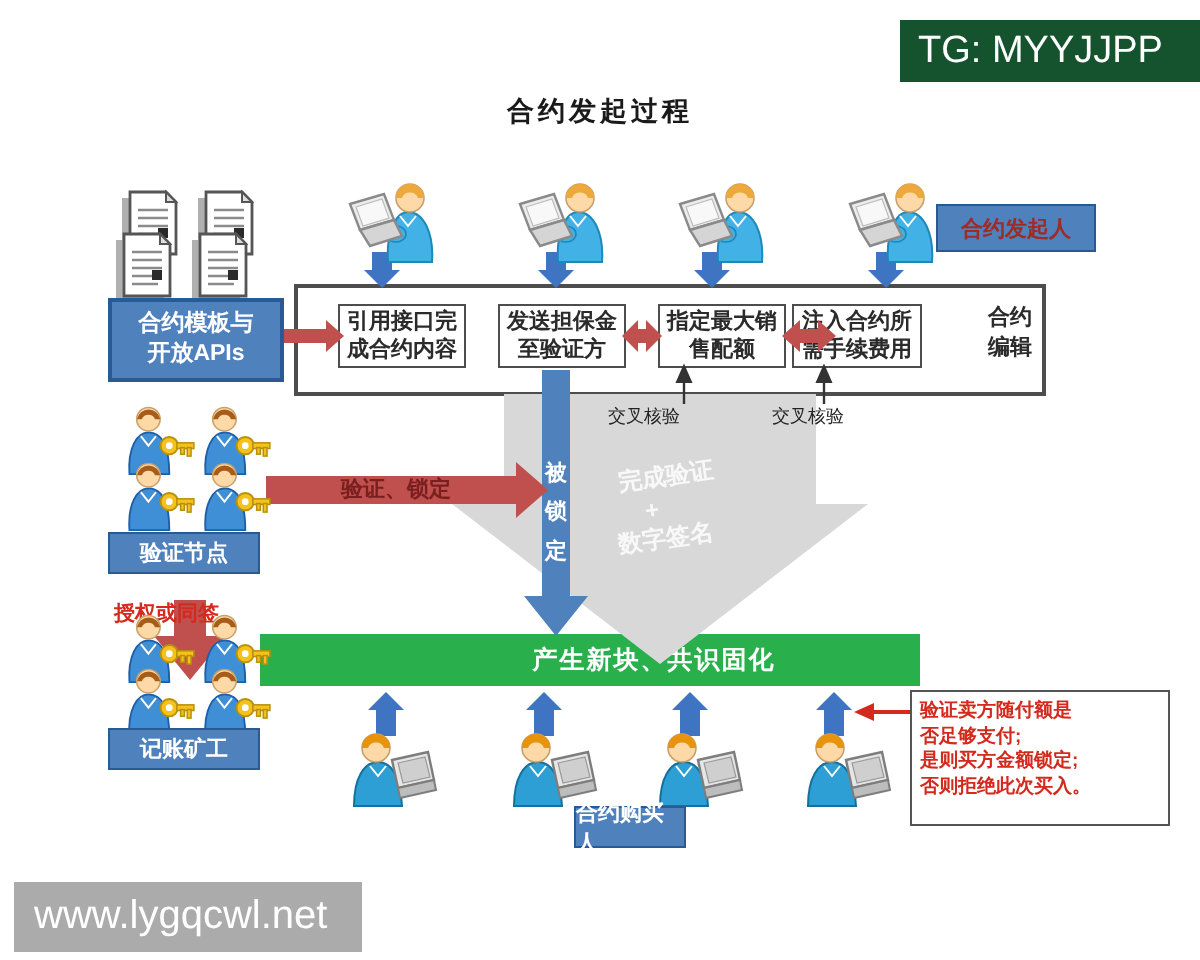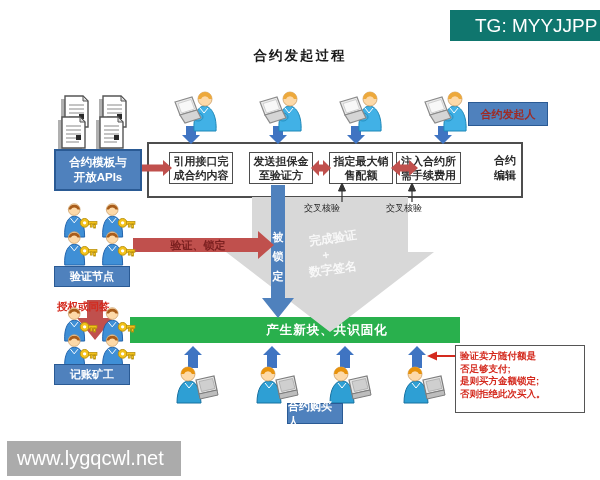--- a/index.html
+++ b/index.html
@@ -3,31 +3,31 @@
 <meta charset="utf-8">
 <style>
   html,body{margin:0;padding:0;background:#fff;}
   .stage{position:relative;width:600px;height:480px;background:#fff;overflow:hidden;
          font-family:"Liberation Sans","DejaVu Sans",sans-serif;}
   .abs{position:absolute;}
   .z1{z-index:1}.z2{z-index:2}.z3{z-index:3}.z4{z-index:4}
   .prewrap{white-space:pre-line;}
   .title{left:200px;top:47px;width:200px;text-align:center;font-size:13.5px;
          font-weight:bold;color:#1a1a1a;letter-spacing:2px;}
-  .wm-top{left:450px;top:10px;width:150px;height:31px;background:#0f766e;color:#fff;
-          font-size:19px;line-height:31px;padding-left:25px;box-sizing:border-box;}
+  .wm-top{left:450px;top:10px;width:150px;height:31px;background:#14532d;color:#fff;
+          font-size:19px;line-height:31px;padding-left:9px;box-sizing:border-box;}
   .wm-bottom{left:7px;top:441px;width:174px;height:35px;background:#ababab;color:#fff;
           font-size:20px;line-height:35px;padding-left:10px;box-sizing:border-box;}
   .container-box{left:147px;top:142px;width:376px;height:56px;border:2px solid #4d4d4d;
           box-sizing:border-box;background:#fff;}
   .step{top:152px;height:32px;border:1.5px solid #4d4d4d;background:#fff;display:flex;
         align-items:center;justify-content:center;text-align:center;font-size:11px;
         font-weight:bold;color:#2b2b2b;line-height:1.3;box-sizing:border-box;}
   .editor{left:486px;top:153px;width:38px;text-align:center;font-size:11px;font-weight:bold;
-          color:#2b2b2b;line-height:1.35;}
+          color:#2b2b2b;line-height:1.35;font-family:Liberation Mono, monospace;}
   .bluelabel{background:#4f81bd;border:1px solid #2a5a94;color:#fff;font-weight:bold;
           font-size:11px;display:flex;align-items:center;justify-content:center;
           box-sizing:border-box;}
   .greenbar{left:130px;top:317px;width:330px;height:26px;background:#29b04d;color:#fff;
           font-weight:bold;font-size:12.5px;display:flex;align-items:center;
           justify-content:center;padding-left:64px;box-sizing:border-box;letter-spacing:1px;}
   .crosscheck{width:48px;text-align:center;font-size:9px;color:#222;top:202px;}
   .redtext{color:#d42a1e;font-weight:bold;}
   .graytext{color:rgba(255,255,255,0.82);font-weight:bold;font-size:12px;width:60px;
           text-align:center;transform:rotate(-8deg);}

